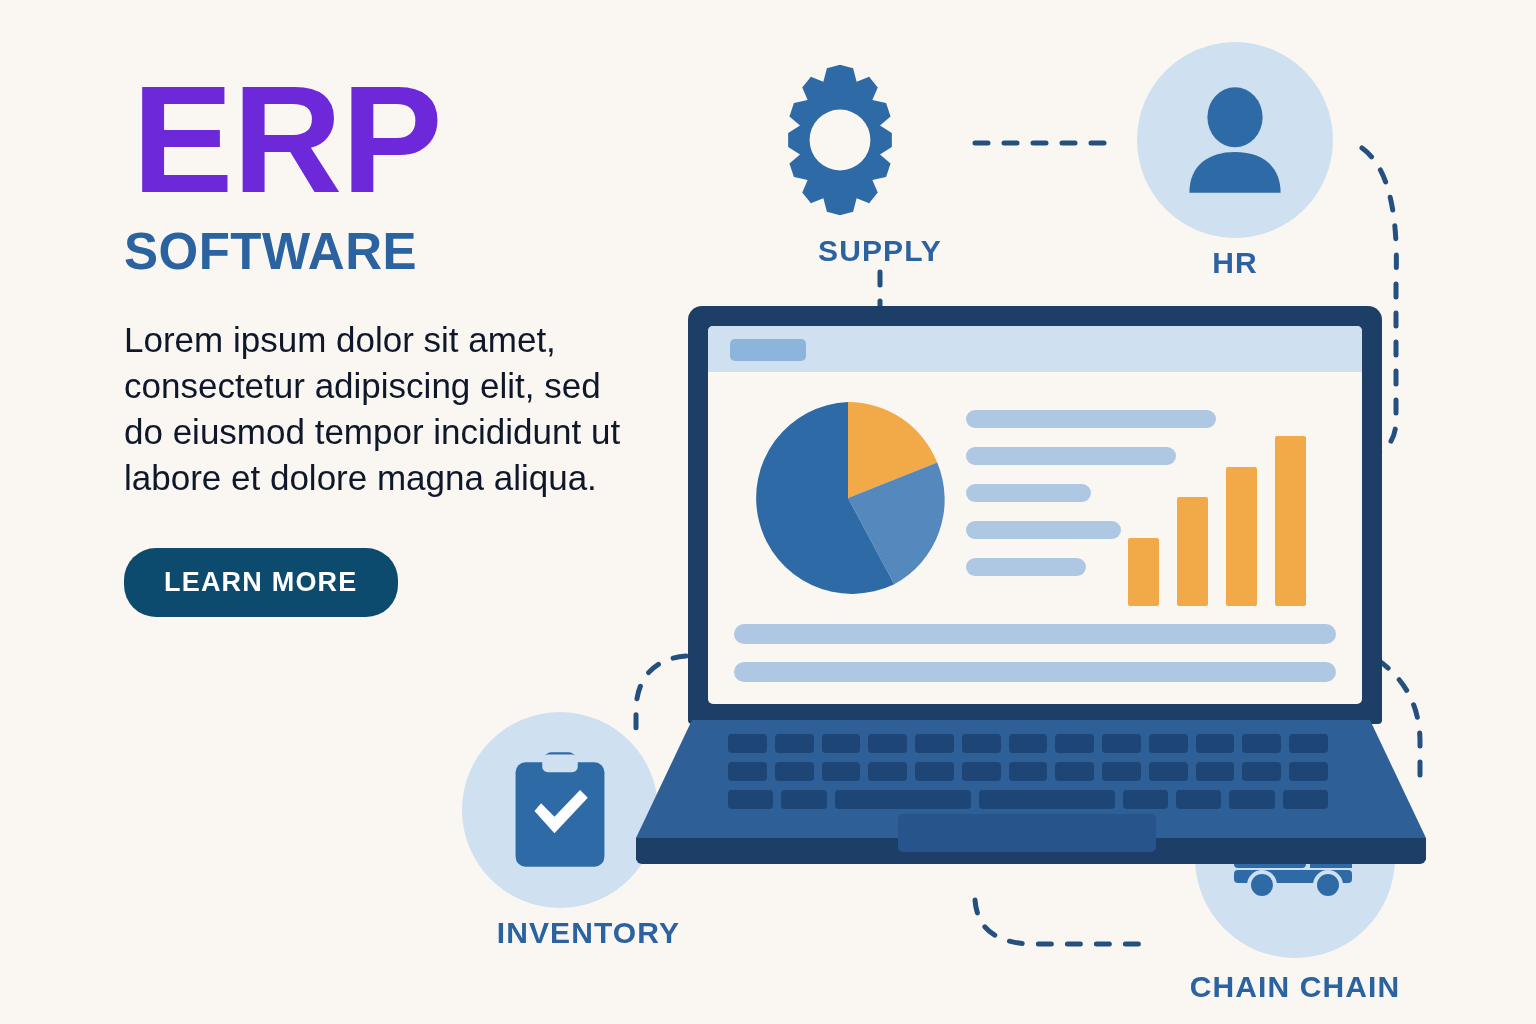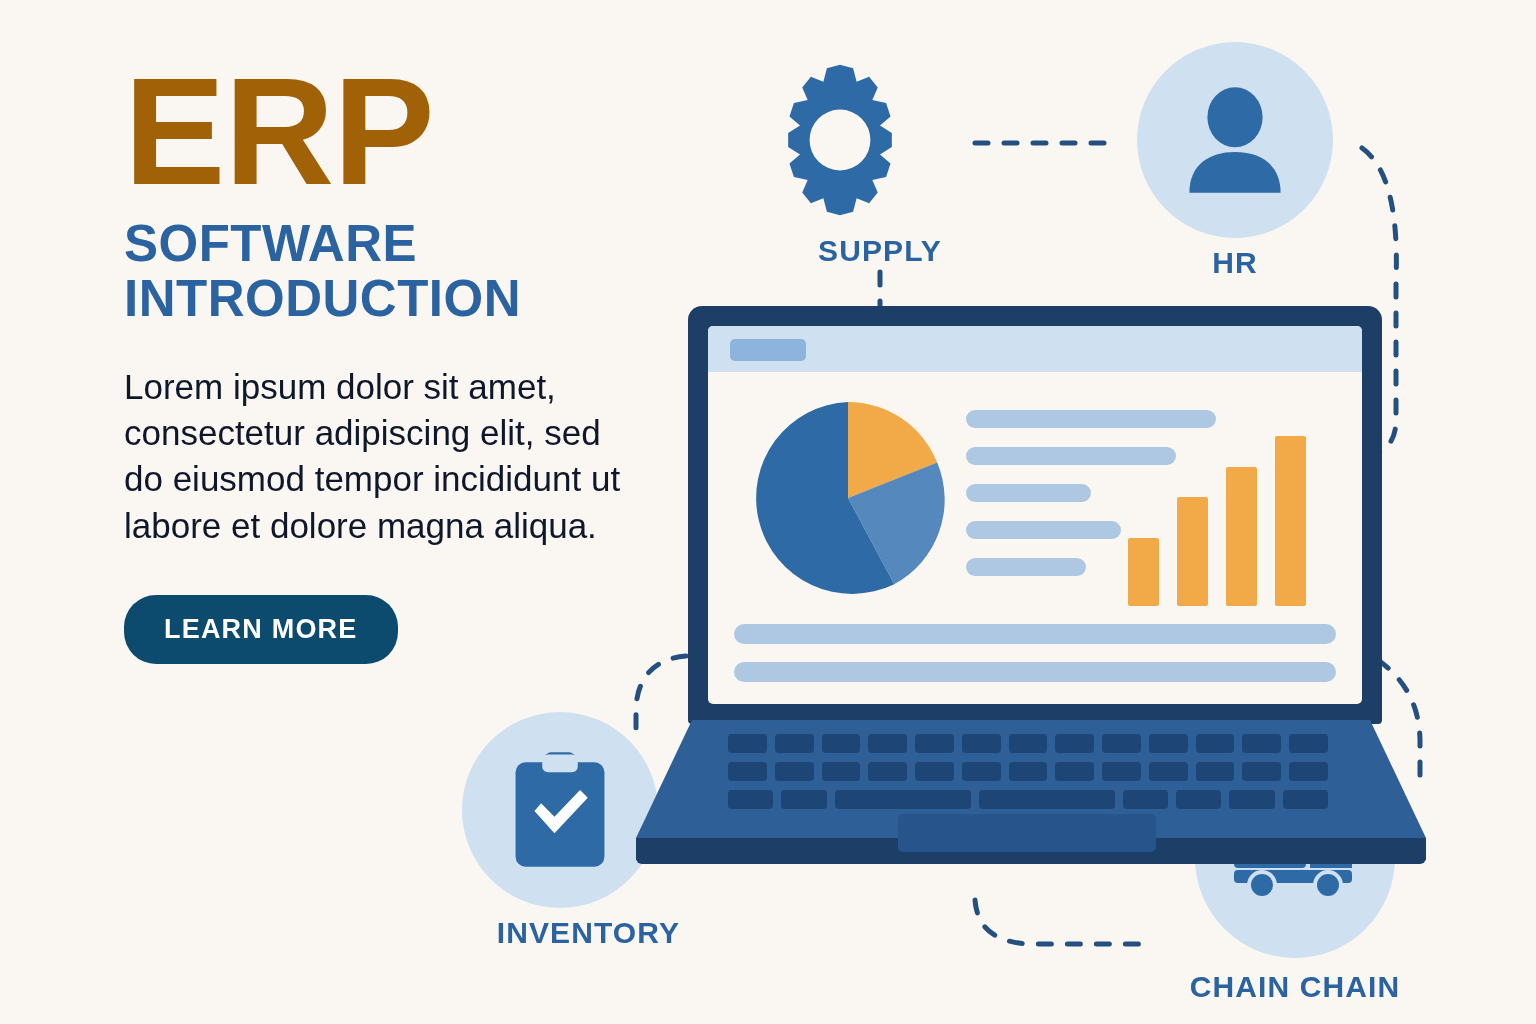--- a/index.html
+++ b/index.html
@@ -22,22 +22,22 @@
     left: 124px;
     top: 62px;
     width: 520px;
   }
   #title-erp {
     font-family: "Liberation Sans", sans-serif;
     font-weight: bold;
     font-size: 152px;
     line-height: 0.92;
     letter-spacing: -1px;
-    color: #a16207;
-    margin: 0;
+    color: #6d28d9;
+    margin: 8px;
   }
   #title-sub1, #title-sub2 {
     font-family: "Liberation Sans", sans-serif;
     font-weight: bold;
     font-size: 51px;
     line-height: 1.08;
     letter-spacing: 0.5px;
     color: #2a639f;
     margin: 0;
   }
@@ -183,21 +183,20 @@
 
       <path d="M975 900 Q978 942 1030 944 L1150 944"></path>
 
       <path d="M1378 660 Q1420 690 1420 742 L1420 790"></path>
     </g>
   </svg>
 
   <div id="left-col">
     <h1 id="title-erp">ERP</h1>
     <div id="title-sub1">SOFTWARE</div>
-    <div id="title-sub2">INTRODUCTION</div>
     <p id="body-text">Lorem ipsum dolor sit amet, consectetur adipiscing elit, sed do eiusmod tempor incididunt ut labore et dolore magna aliqua.</p>
     <button id="cta-button">LEARN MORE</button>
   </div>
 
   <div class="node" id="node-finance">
     <svg width="160" height="160" viewBox="0 0 100 100">
       <path fill="#2e6ba6" d="M50 3
         L58.2 5.2 L60.4 13.6 L68.2 10.4 L73.6 17.2 L70.2 25.0
         L78.8 26.8 L81.6 35.3 L75.0 41.0 L82.4 45.6 L82.4 54.4
         L75.0 59.0 L81.6 64.7 L78.8 73.2 L70.2 75.0 L73.6 82.8

